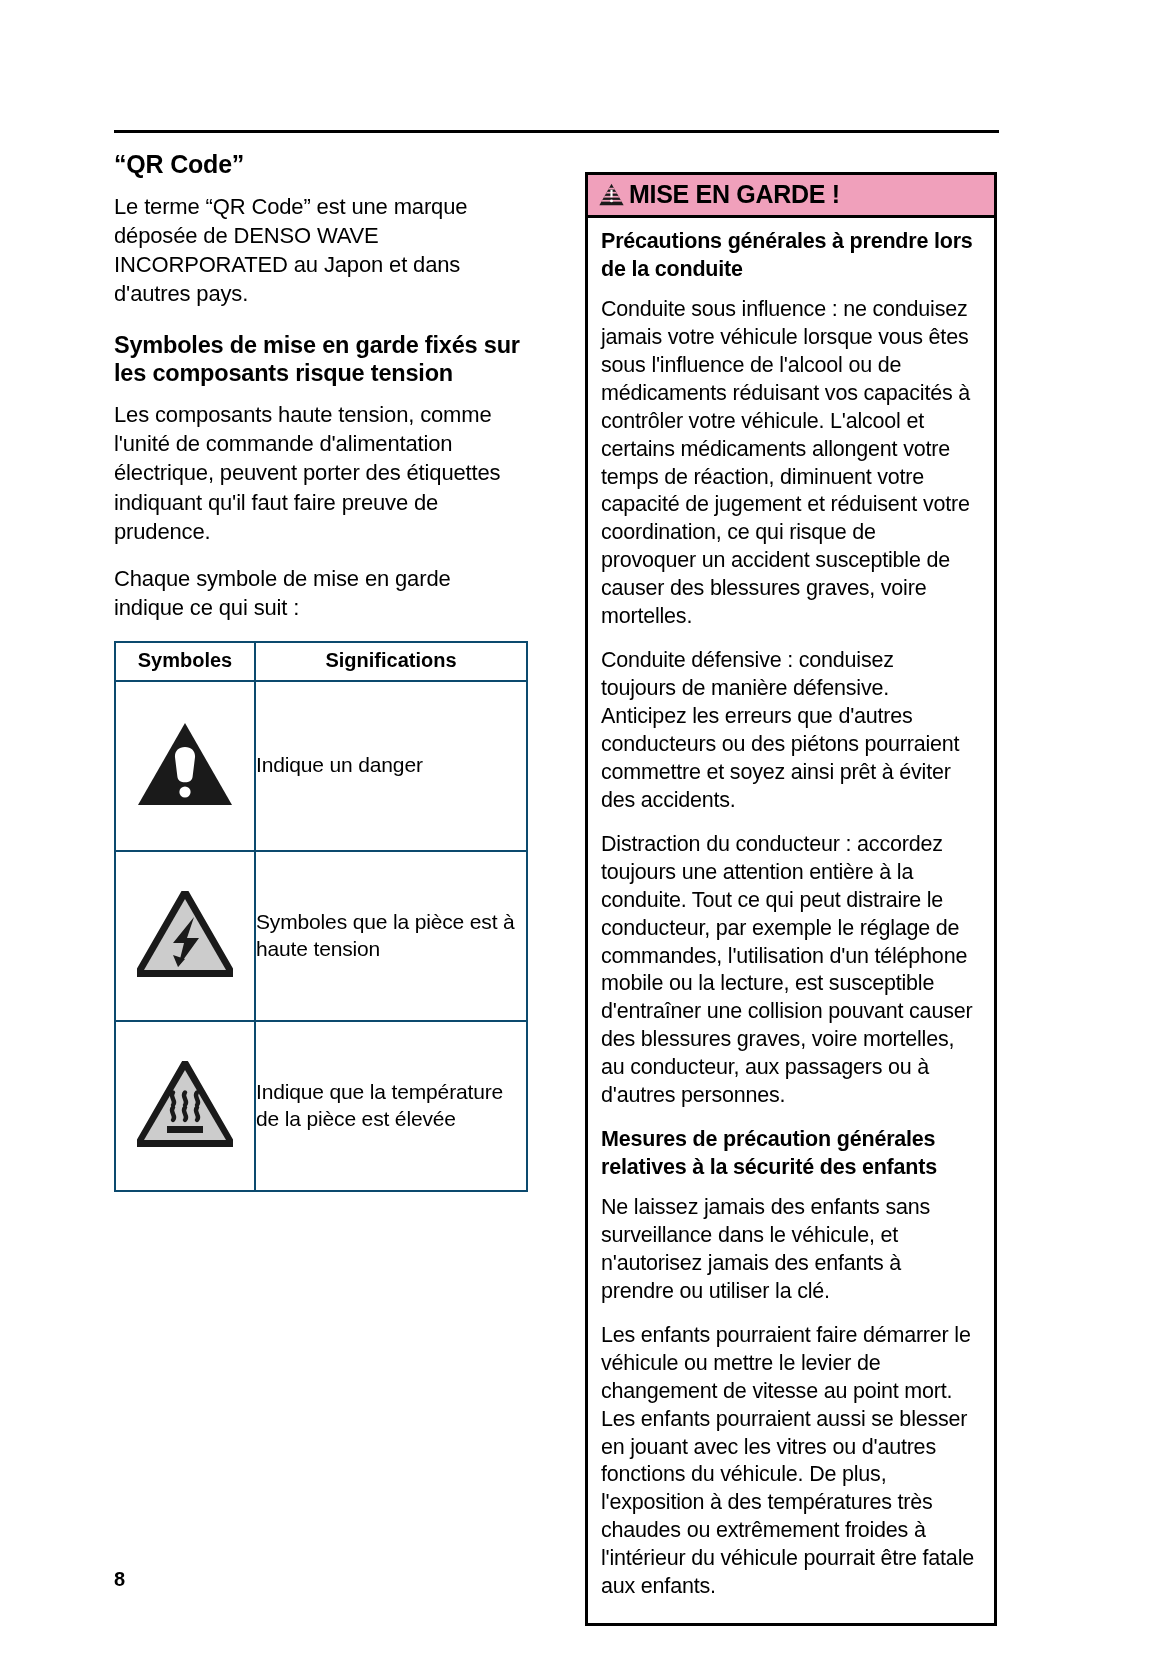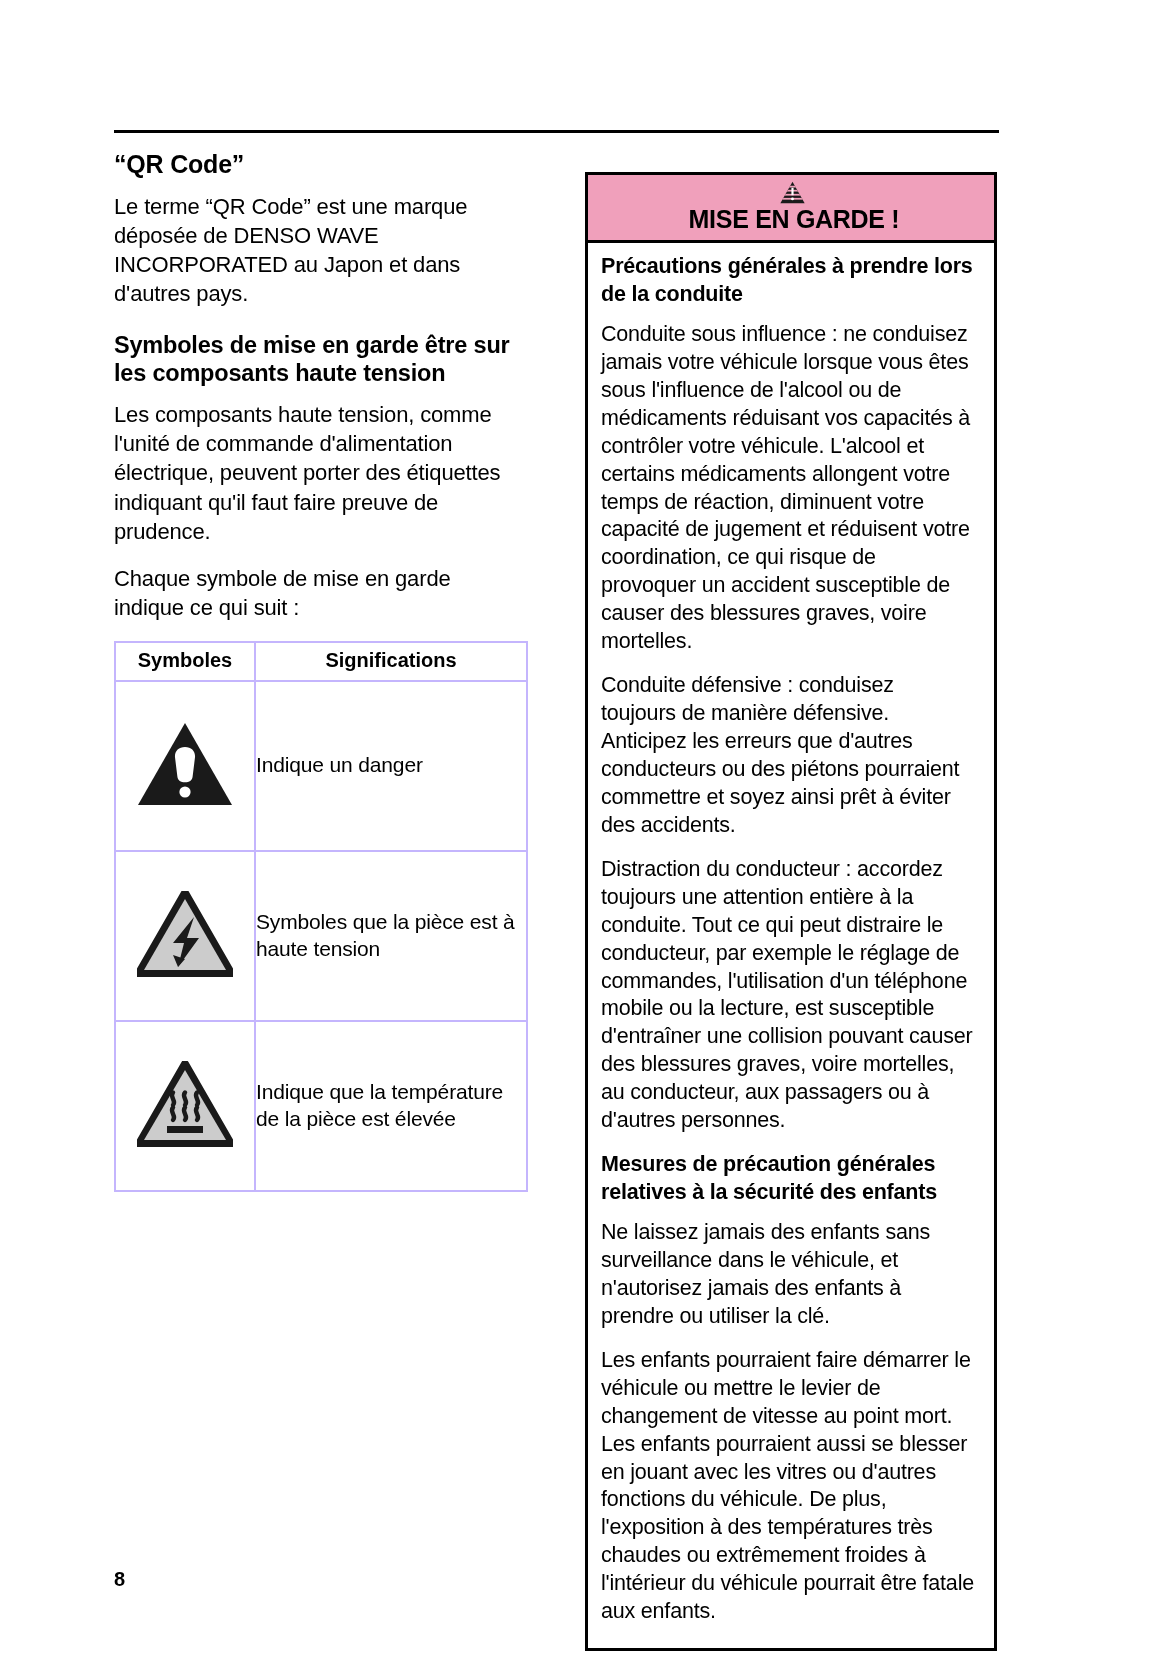--- a/index.html
+++ b/index.html
@@ -71,21 +71,21 @@
 
   
   table.sym-table {
     border-collapse: collapse;
     width: 412px;
     margin-top: 4px;
     table-layout: fixed;
   }
   table.sym-table th,
   table.sym-table td {
-    border: 2px solid #c4b5fd;
+    border: 2px solid #0c4a6e;
     padding: 0;
   }
   table.sym-table th {
     font-size: 20px;
     font-weight: bold;
     padding: 6px 0 8px 0;
     text-align: center;
   }
   .col-sym { width: 140px; }
   .col-mean { width: 272px; }
@@ -109,21 +109,20 @@
     box-sizing: border-box;
     width: 412px;
   }
   .warn-head {
     background: #f0a0bb;
     border-bottom: 3px solid #000;
     display: flex;
     align-items: center;
     padding: 5px 8px 6px 10px;
     box-sizing: border-box;
-    flex-direction: column;
   }
   .warn-head-label {
     font-size: 25px;
     font-weight: bold;
     letter-spacing: -0.3px;
     margin-left: 4px;
   }
   .warn-body {
     padding: 10px 20px 14px 13px;
   }
@@ -157,21 +156,21 @@
 <div class="page">
 
   <div class="top-rule"></div>
 
   <div class="col-left">
 
     <h1 class="sec-title">“QR Code”</h1>
 
     <p class="body">Le terme “QR Code” est une marque déposée de DENSO WAVE INCORPORATED au Japon et dans d'autres pays.</p>
 
-    <h2 class="sub-title">Symboles de mise en garde être sur les composants haute tension</h2>
+    <h2 class="sub-title">Symboles de mise en garde fixés sur les composants risque tension</h2>
 
     <p class="body">Les composants haute tension, comme l'unité de commande d'alimentation électrique, peuvent porter des étiquettes indiquant qu'il faut faire preuve de prudence.</p>
 
     <p class="body">Chaque symbole de mise en garde indique ce qui suit :</p>
 
     <table class="sym-table">
       <colgroup>
         <col class="col-sym">
           <col class="col-mean">
       </colgroup>

